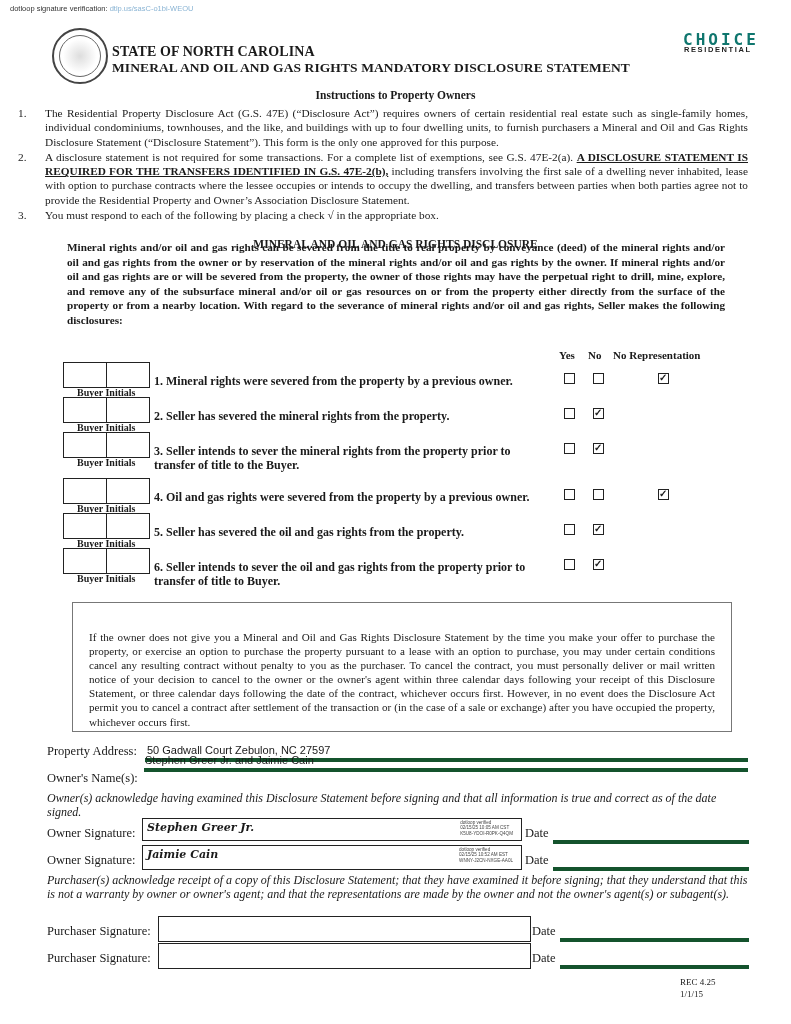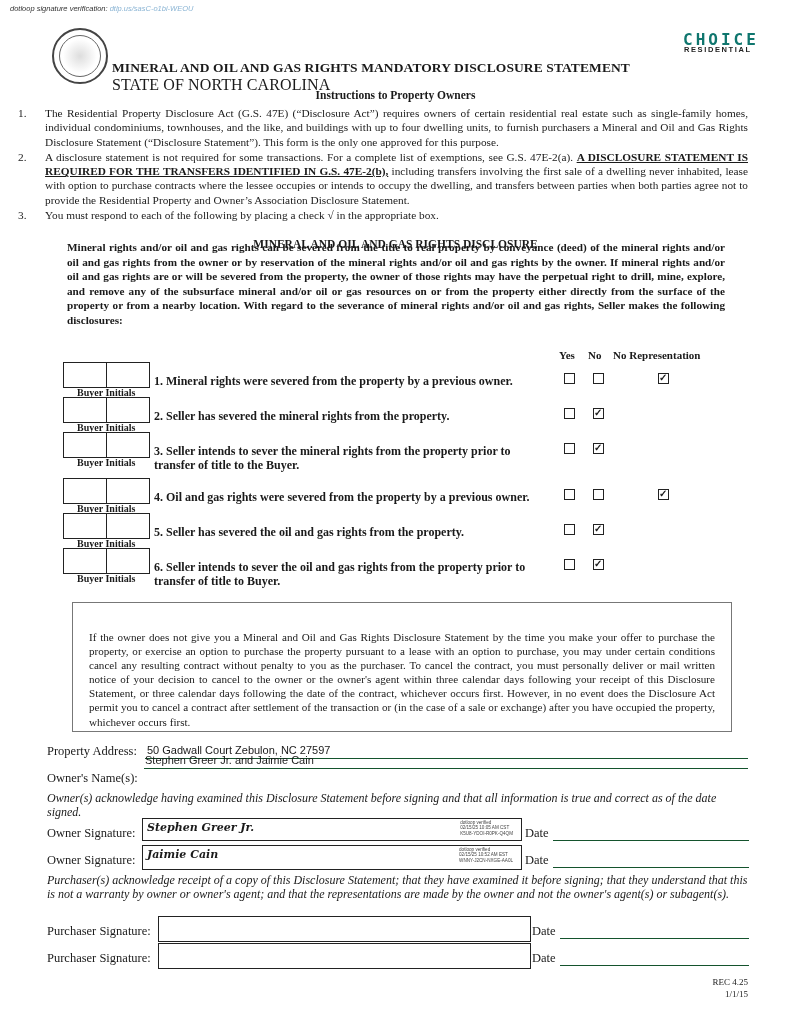--- a/index.html
+++ b/index.html
@@ -1,22 +1,22 @@
 <!DOCTYPE html>
 <html><head>
 <meta charset="utf-8">
 <style>
   html, body { margin:0; padding:0; background:#fff; }
   body { width:791px; height:1024px; position:relative; overflow:hidden; font-family:"Liberation Serif","DejaVu Serif",serif; color:#1a1a1a; }
   .abs { position:absolute; }
-  .verif { left:10px; top:4px; font-family:"Liberation Sans","DejaVu Sans",sans-serif; font-size:7.5px; color:#333;font-style:italic; }
+  .verif { left:10px; top:4px; font-family:"Liberation Sans","DejaVu Sans",sans-serif; font-size:7.5px; color:#333; }
   .verif a { color:#8ab4d4; text-decoration:none; }
   .seal { left:52px; top:28px; width:56px; height:56px; border-radius:50%; border:2px solid #444; box-sizing:border-box; display:flex; align-items:center; justify-content:center; }
   .seal-inner { width:40px; height:40px; border-radius:50%; border:1px solid #666; background:radial-gradient(circle,#ddd 0%,#fff 60%); }
-  .title1 { left:112px; top:44px; font-size:16px; font-weight:normal; letter-spacing:0.1px;margin-top:32px; }
+  .title1 { left:112px; top:44px; font-size:14px; font-weight:bold; letter-spacing:0.1px; }
   .title2 { left:112px; top:60px; font-size:13.5px; font-weight:bold; letter-spacing:0.1px; }
   .logo1 { left:683px; top:30px; font-family:"DejaVu Sans Mono","Liberation Mono",monospace; font-weight:bold; font-size:16px; letter-spacing:3px; color:#0f766e; }
   .logo2 { left:684px; top:45px; font-family:"Liberation Sans","DejaVu Sans",sans-serif; font-weight:bold; font-size:7.5px; letter-spacing:1.6px; color:#222; }
   .h-instr { left:0; width:791px; top:89px; text-align:center; font-weight:bold; font-size:11.5px; }
   .olist { left:18px; top:106px; width:730px; font-size:11.3px; line-height:14.3px; }
   .olist .it { display:flex; margin-bottom:1px; }
   .olist .num { width:27px; flex:none; }
   .olist .txt { flex:1; text-align:justify; }
   .uline { font-weight:bold; text-decoration:underline; }
   .h-disc { left:0; width:791px; top:238px; text-align:center; font-weight:bold; font-size:11.5px; }
@@ -27,27 +27,27 @@
   .initials .cell { flex:1; border-right:1.5px solid #222; }
   .initials .cell:last-child { border-right:none; }
   .init-label { position:absolute; left:14px; top:25px; font-size:10px; font-weight:bold; white-space:nowrap; }
   .q-text { position:absolute; left:91px; top:12px; width:390px; font-size:12px; font-weight:bold; line-height:14px; }
   .cb { position:absolute; width:9px; height:9px; border:1.6px solid #222; top:11px; font-size:11px; line-height:8px; text-align:center; font-weight:bold; }
   .cb.checked::after { content:"\2713"; position:absolute; left:0; top:0; font-size:10px; }
   .note-box { left:72px; top:602px; width:660px; height:130px; border:1.5px solid #777; box-sizing:border-box; }
   .note-title { position:absolute; left:0; width:100%; top:3px; text-align:center; font-size:14.5px; font-weight:bold; }
   .note-body { position:absolute; left:16px; top:27px; width:626px; font-size:11.1px; line-height:14.1px; text-align:justify; }
   .fld-label { font-size:12.5px; }
-  .fld-line { border-bottom:1px solid #14532d; }
+  .fld-line { border-bottom:4px solid #14532d; }
   .fld-value { font-family:"Liberation Sans","DejaVu Sans",sans-serif; font-size:11px; }
   .italic-note { font-style:italic; font-size:12px; line-height:14.3px; }
   .sig-box { border:1.6px solid #222; box-sizing:border-box; background:#fff; }
   .sig-name { position:absolute; left:4px; top:2px; font-family:"DejaVu Serif",serif; font-style:italic; font-size:11px; font-weight:bold; }
   .sig-meta { position:absolute; right:8px; top:1px; font-family:"Liberation Sans","DejaVu Sans",sans-serif; font-size:4.6px; line-height:5.3px; color:#444; text-align:left; }
-  .rec { font-size:9px; text-align:right; line-height:12px; }
+  .rec { font-size:9px; text-align:left; line-height:12px; }
 </style>
 </head>
 <body>
 
 <div class="abs verif">
   <span>dotloop signature verification:</span>
   <a href="#">dtlp.us/sasC-o1bi-WEOU</a>
 </div>
 
 <div class="abs seal">

